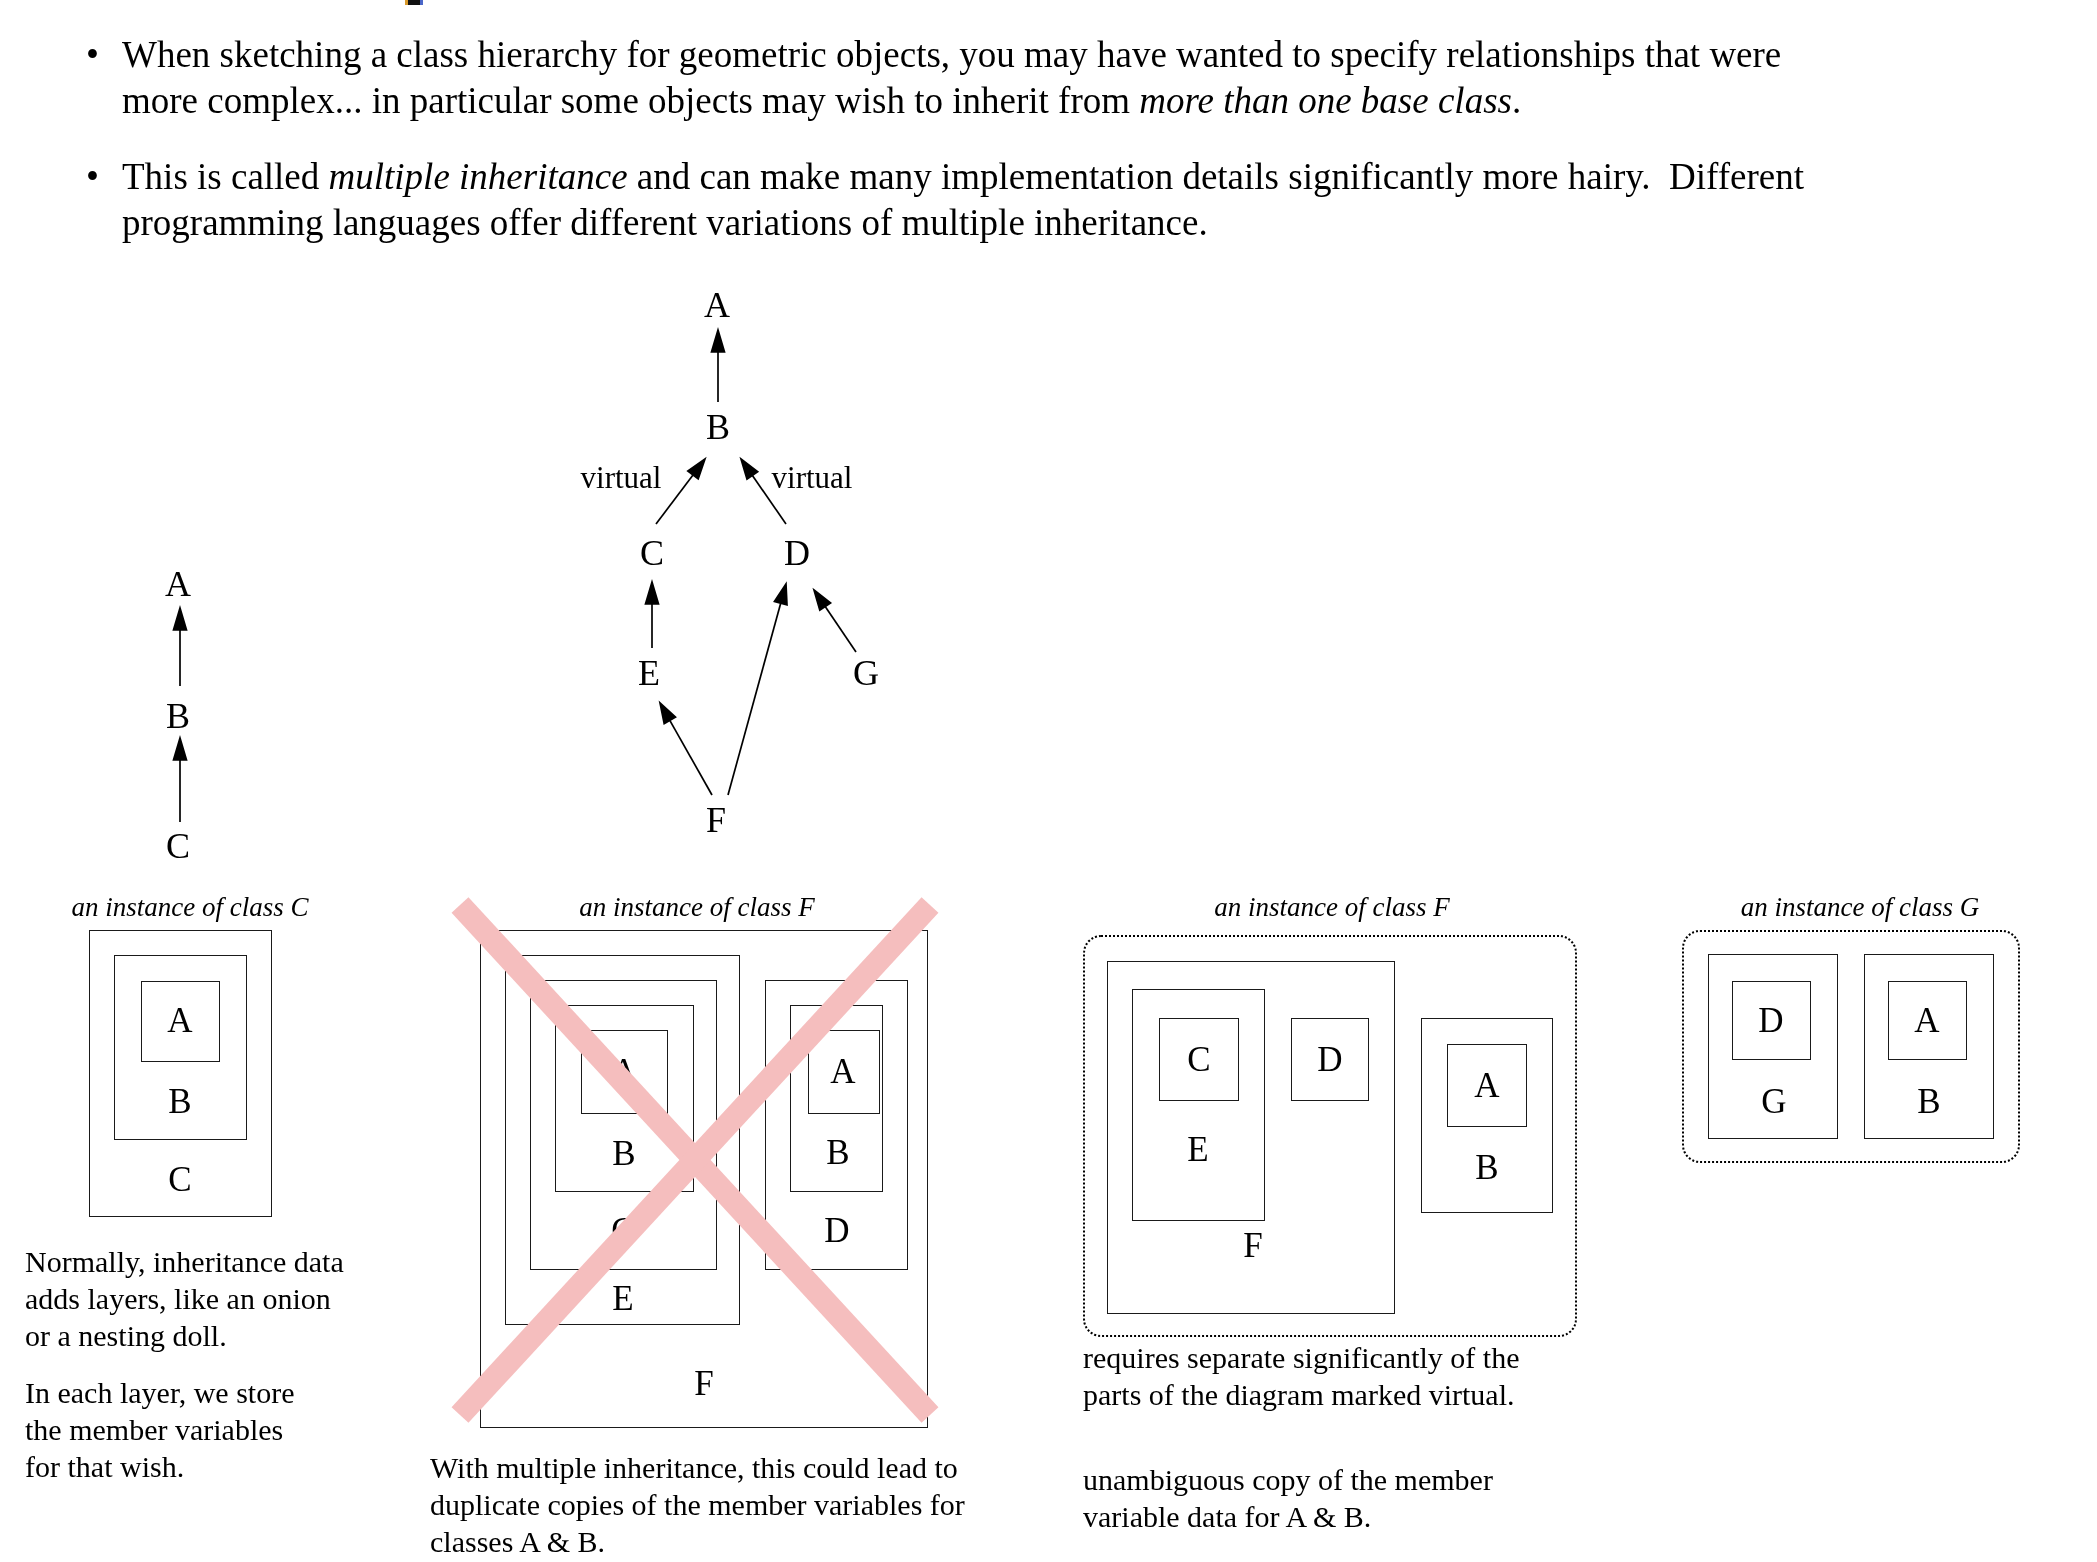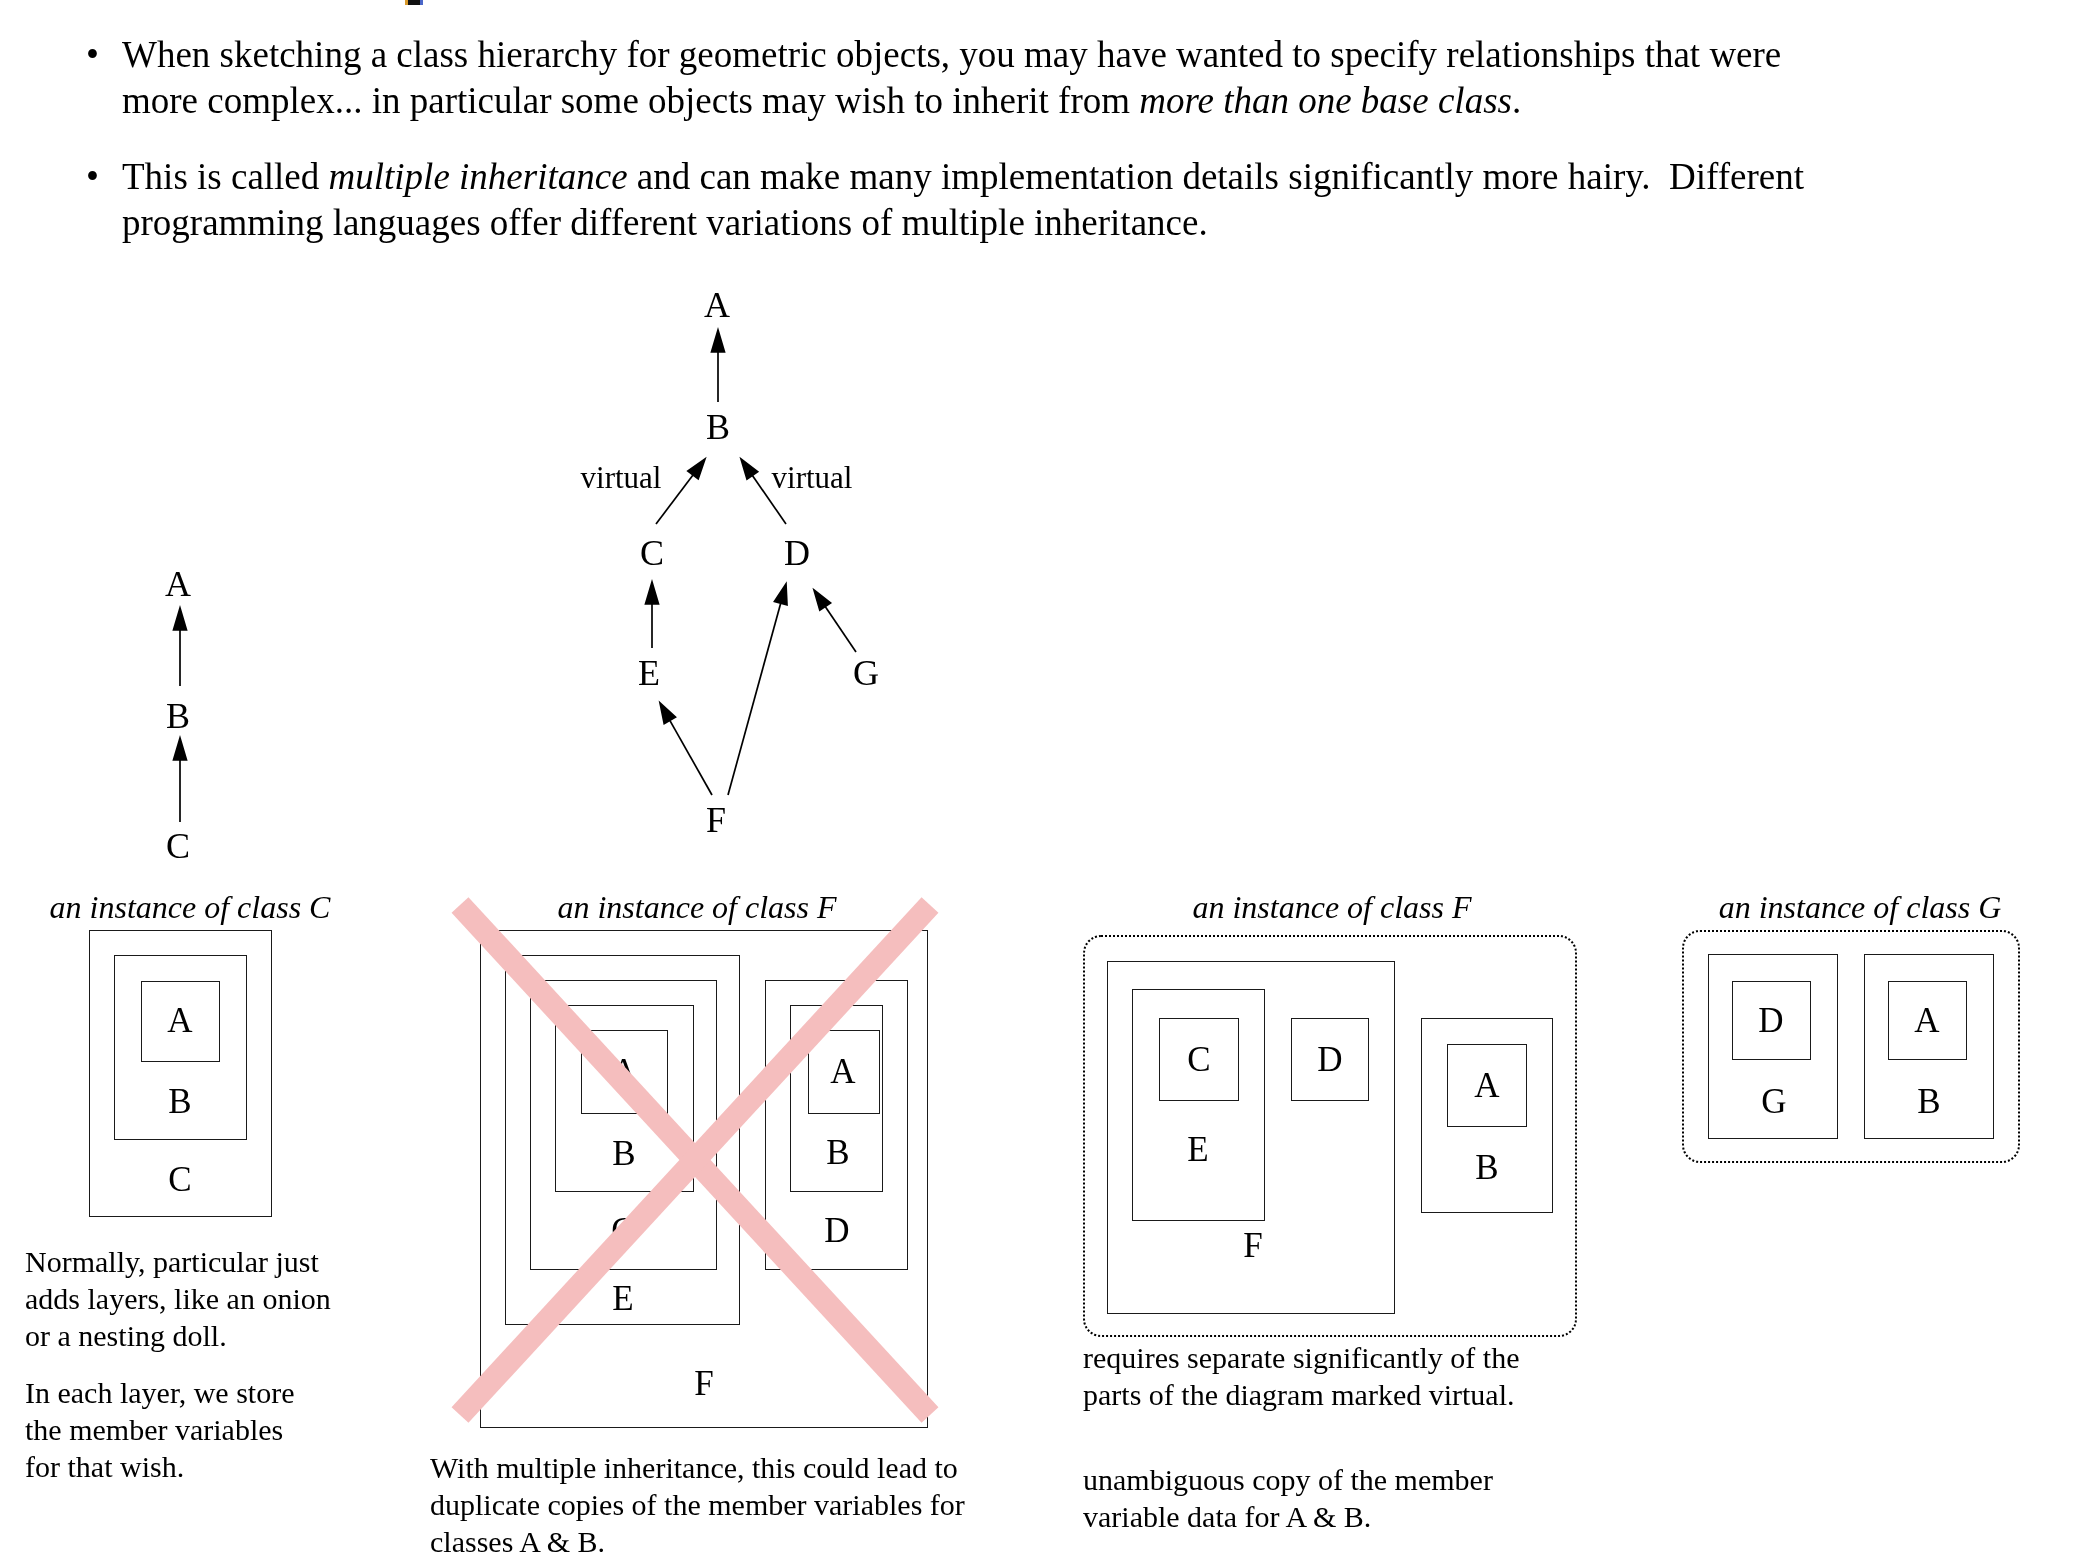--- a/index.html
+++ b/index.html
@@ -5,21 +5,21 @@
   html,body{margin:0;padding:0;background:#fff;}
   #page{position:relative;width:2097px;height:1562px;background:#ffffff;overflow:hidden;
         font-family:"Liberation Serif","DejaVu Serif",serif;color:#000;}
   .bullettext{position:absolute;font-size:37px;line-height:46px;white-space:nowrap;}
   .it{font-style:italic;}
   .node{position:absolute;transform:translate(-50%,-50%);font-size:36px;white-space:nowrap;}
   .vlabel{position:absolute;transform:translate(-50%,-50%);font-size:31px;white-space:nowrap;}
   .box{position:absolute;border:1.6px solid #1a1a1a;background:transparent;box-sizing:border-box;}
   .dotted{position:absolute;border:2.2px dotted #000;border-radius:18px;box-sizing:border-box;}
   .boxlabel{position:absolute;transform:translate(-50%,-50%);font-size:35px;white-space:nowrap;}
-  .cap{position:absolute;transform:translateX(-50%);font-style:italic;font-size:32px;line-height:37px;white-space:nowrap;}
+  .cap{position:absolute;transform:translateX(-50%);font-style:italic;font-size:27px;line-height:37px;white-space:nowrap;}
   .para{position:absolute;font-size:30px;line-height:37px;white-space:nowrap;}
   svg{position:absolute;left:0;top:0;z-index:3;pointer-events:none;}
   .panelbox{z-index:1;}
   #artifact{position:absolute;left:405px;top:0;height:5px;display:flex;z-index:2;}
   #artifact span{display:block;height:5px;}
 </style>
 </head>
 <body>
 
 <div id="page">
@@ -57,21 +57,21 @@
   <div class="node" style="left:716px;top:820px">F</div>
 
   <div class="cap" style="left:190px;top:889px">an instance of class C</div>
   <div class="box panelbox" style="left:89px;top:930px;width:183px;height:287px"></div>
   <div class="box panelbox" style="left:114px;top:955px;width:133px;height:185px"></div>
   <div class="box panelbox" style="left:141px;top:981px;width:79px;height:81px"></div>
   <div class="boxlabel" style="left:180px;top:1021px">A</div>
   <div class="boxlabel" style="left:180px;top:1102px">B</div>
   <div class="boxlabel" style="left:180px;top:1180px">C</div>
   <div class="para" style="left:25px;top:1243px">
-    <div>Normally, particular just</div>
+    <div>Normally, inheritance data</div>
     <div>adds layers, like an onion</div>
     <div>or a nesting doll.</div>
   </div>
   <div class="para" style="left:25px;top:1374px">
     <div>In each layer, we store</div>
     <div>the member variables</div>
     <div>for that wish.</div>
   </div>
 
   <div class="cap" style="left:697px;top:889px">an instance of class F</div>

